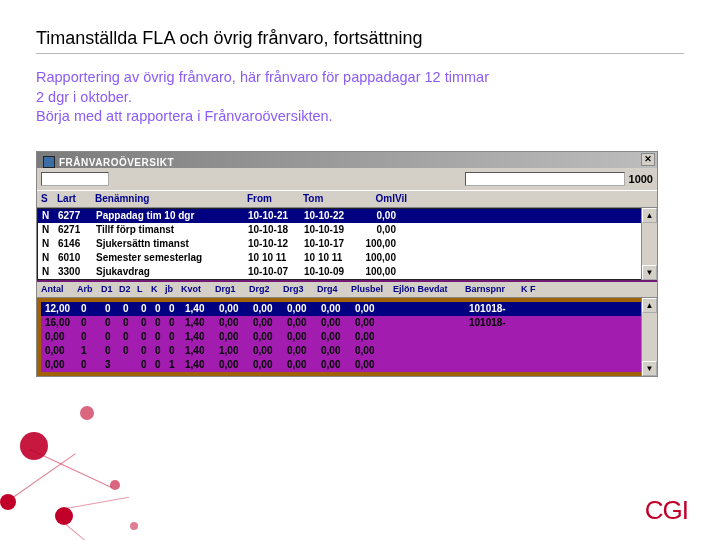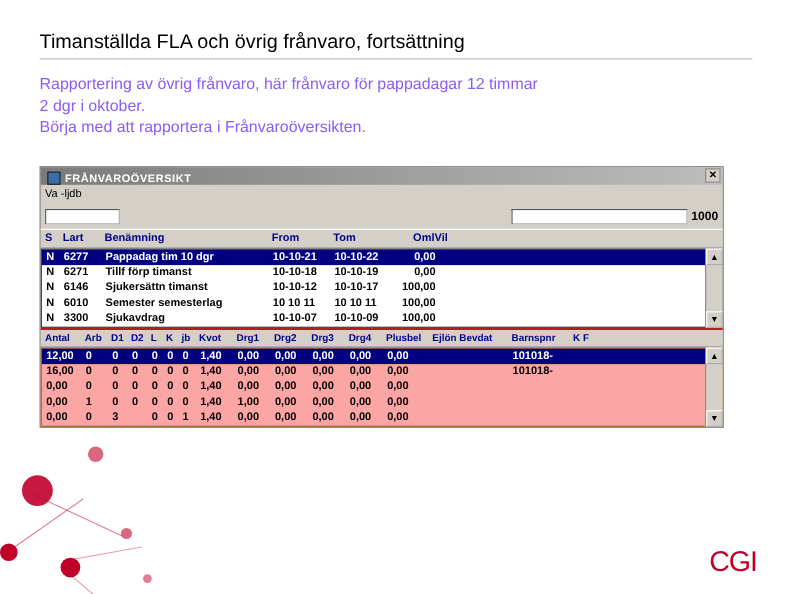--- a/index.html
+++ b/index.html
@@ -21,24 +21,24 @@
 .date-right{margin-left:auto;display:flex;align-items:center;gap:4px}
 .date-code{font-weight:700;font-size:11px}
 .hdr-row{background:#d4d0c8;height:18px;display:flex;align-items:center;padding:0 4px;font-size:10px;font-weight:700;color:#00008b;border-top:1px solid #fff;border-bottom:1px solid #888}
 .c-s{width:16px}.c-lart{width:38px}.c-ben{width:152px}.c-from{width:56px}.c-tom{width:56px}.c-oml{width:36px;text-align:right}.c-vil{width:22px}.c-anm{flex:1}
 .grid1{background:#fff;border:1px solid #222}
 .grow{height:14px;display:flex;align-items:center;padding:0 4px;font-size:10px;font-weight:700;color:#000}
 .grow.sel{background:#000080;color:#fff}
 .grid-wrap{position:relative}
 .vscroll{position:absolute;right:0;top:0;bottom:0;width:16px;background:#d4d0c8;border-left:1px solid #888}
 .vscroll .arr{height:15px;background:#d4d0c8;border:1px outset #fff;font-size:8px;text-align:center;line-height:13px}
-.hdr2-row{background:#d4d0c8;height:18px;display:flex;align-items:center;padding:0 4px;font-size:9px;font-weight:700;color:#00008b;border-top:2px solid #b91c1c;border-bottom:1px solid #888}
+.hdr2-row{background:#d4d0c8;height:18px;display:flex;align-items:center;padding:0 4px;font-size:9px;font-weight:700;color:#00008b;border-top:2px solid #701a75;border-bottom:1px solid #888}
 .h2{display:inline-block}
 .d-ant{width:36px}.d-arb{width:24px}.d-d1{width:18px}.d-d2{width:18px}.d-l{width:14px}.d-k{width:14px}.d-jb{width:16px}.d-kvot{width:34px}.d-drg{width:34px}.d-plus{width:42px}.d-ejl{width:72px}.d-bsp{width:56px}.d-kf{width:20px}
-.grid2{background:#fca5a5;border:1px solid #a16207}
+.grid2{background:#a21caf;border:4px solid #a16207}
 .grow2{height:14px;display:flex;align-items:center;padding:0 4px;font-size:10px;font-weight:700}
 .grow2.sel{background:#000080;color:#fff}
 .cell{display:inline-block}
 .logo{position:absolute;bottom:14px;right:32px;display:flex;align-items:center;font-family:Arial,sans-serif;color:#c1002a;font-weight:400;font-size:26px;letter-spacing:-1px}
 .dots{position:absolute;left:-40px;bottom:-40px;width:240px;height:240px;pointer-events:none}
 .dot{position:absolute;border-radius:50%;background:#c1002a}
 .ln{position:absolute;background:#c1002a;height:1px;transform-origin:left center}
 </style>
 </head>
 <body>
@@ -50,23 +50,20 @@
     <span>Rapportering av övrig frånvaro, här frånvaro för pappadagar 12 timmar</span><br>
     <span>2 dgr i oktober.</span><br>
     <span>Börja med att rapportera i Frånvaroöversikten.</span>
   </p>
 
   <div class="app-window">
     <div class="titlebar">
       <div class="tbicon"></div>
       <div class="tbtitle">FRÅNVAROÖVERSIKT</div>
       <div class="tbclose">✕</div>
-    </div>
-    <div class="org-row">
-      <span class="org-label">Va   -ljdb</span>
     </div>
     <div class="date-row">
       <div class="date-input"></div>
       <div class="date-right">
         <div class="org-inputw"></div>
         <span class="date-code">1000</span>
       </div>
     </div>
 
     <div class="hdr-row">

